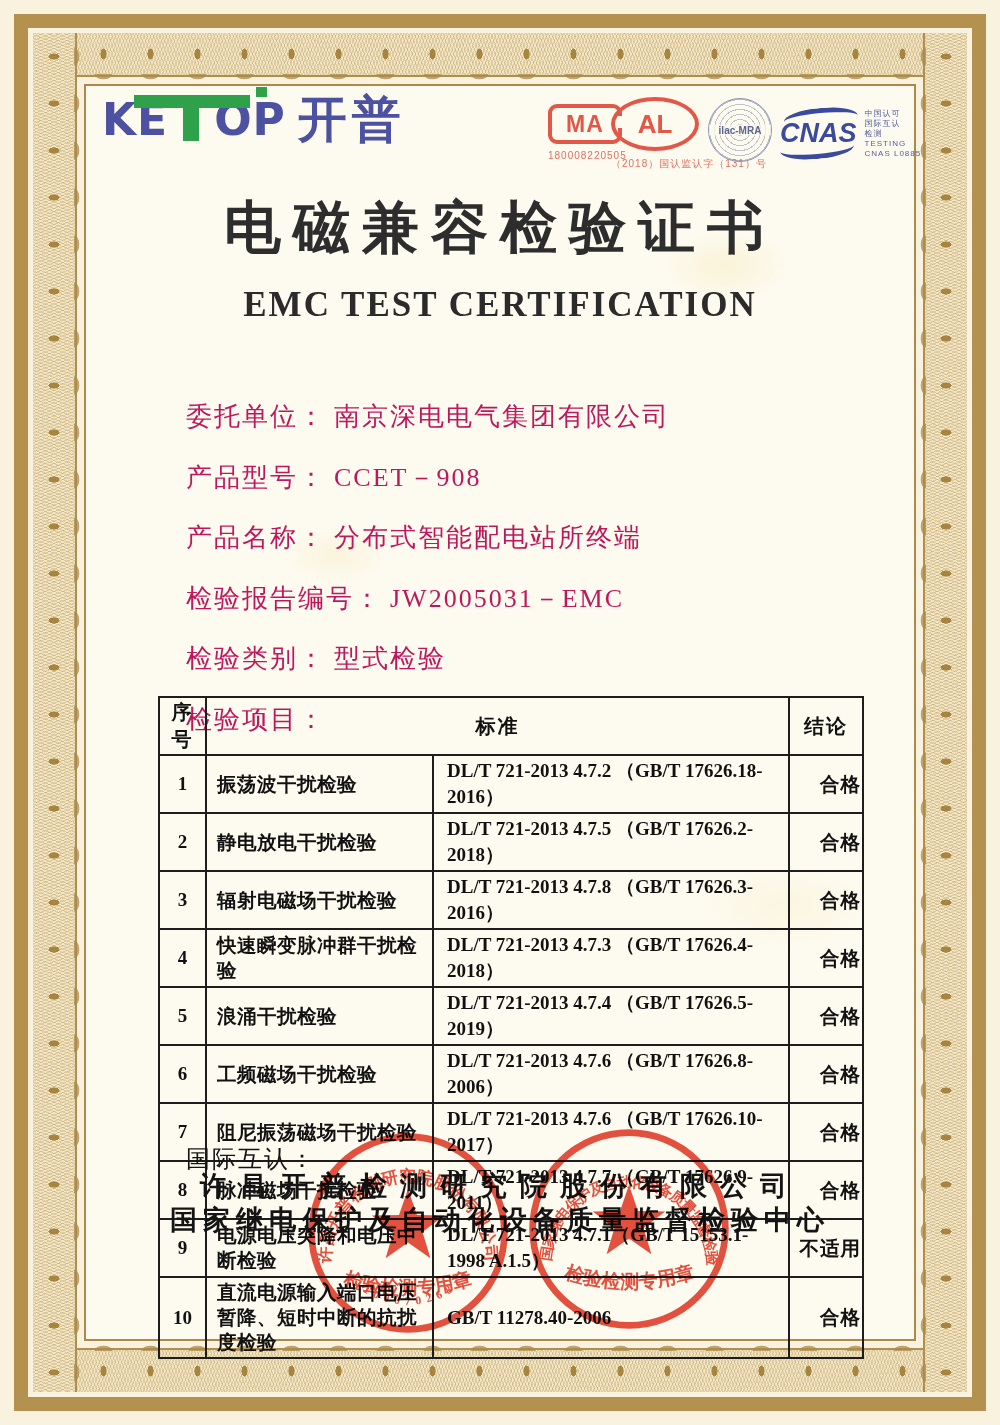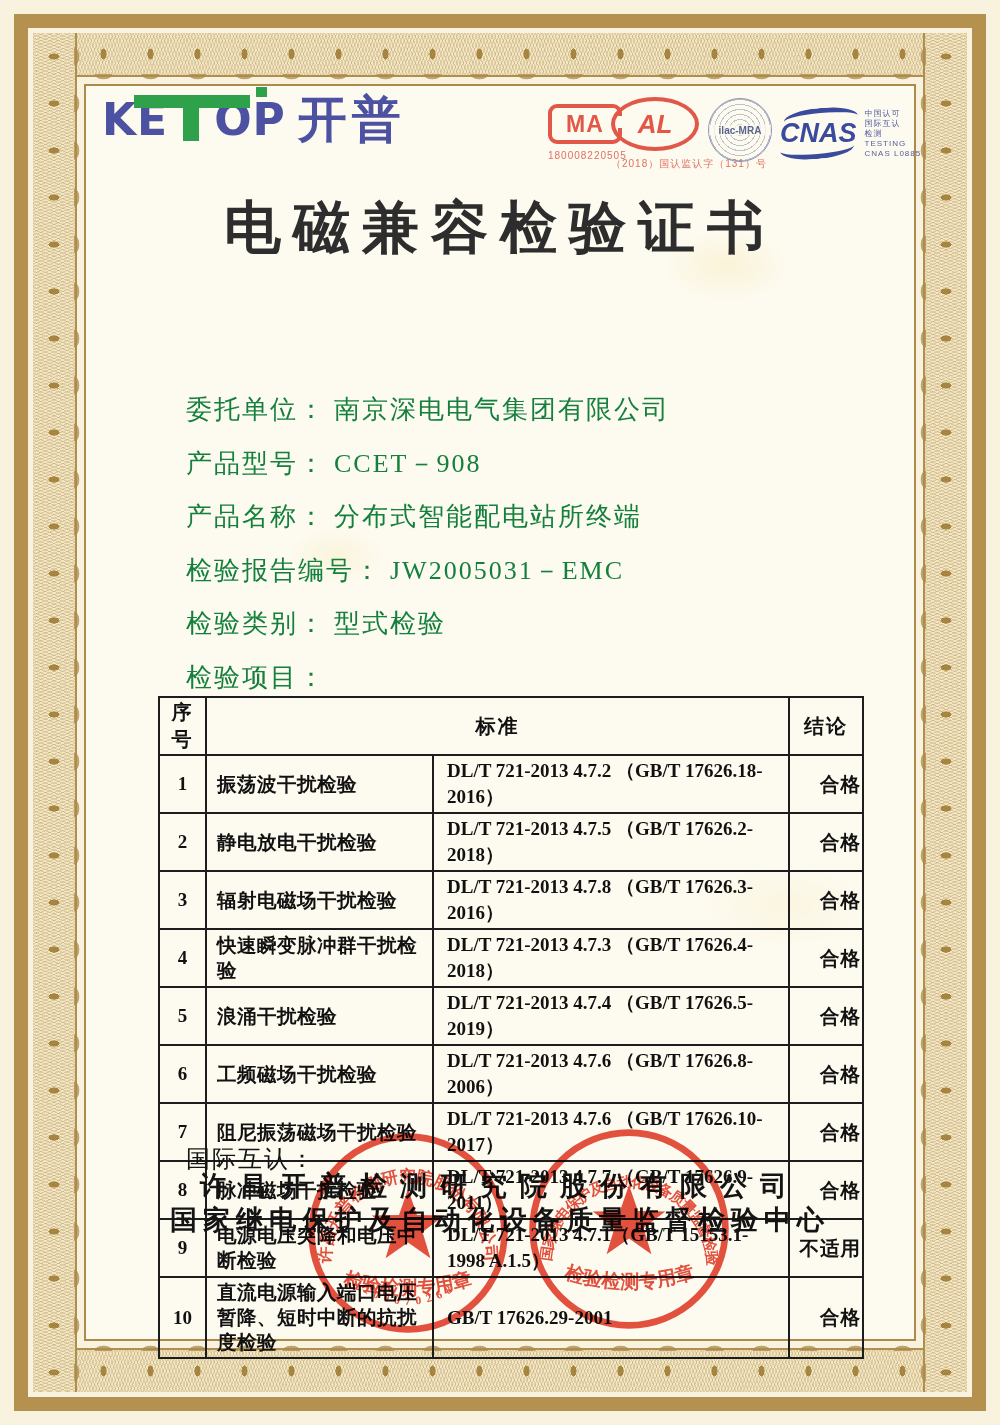--- a/index.html
+++ b/index.html
@@ -47,39 +47,39 @@
   .t-square{position:absolute;top:-5px;left:88px;width:11px;height:10px;background:#2fa14b;}
   .logo .cn{font-size:49px;line-height:56px;font-weight:900;color:#4c51a1;margin-left:12px;letter-spacing:5px;}
 
   
   .mark{position:absolute;z-index:2;text-align:center;}
   .cma-box{width:66px;height:32px;border:4px solid #e15748;border-radius:9px;display:flex;align-items:center;justify-content:center;
     color:#e15748;font-family:"Liberation Sans",sans-serif;font-weight:900;font-size:23px;letter-spacing:1px;position:relative;}
   .cma-box::after{content:'';position:absolute;right:-6px;top:8px;width:8px;height:12px;background:#fdfaef;}
   .mark-caption{margin-top:6px;color:#e0705f;font-family:"Liberation Sans",sans-serif;font-size:10px;letter-spacing:1px;white-space:nowrap;}
   .al-oval{width:80px;height:46px;border:4px solid #e15748;border-radius:50%;display:flex;align-items:center;justify-content:center;
-    color:#e15748;font-family:"Liberation Sans",sans-serif;font-weight:900;font-style:italic;font-size:26px;}
+    color:#e15748;font-family:"Liberation Sans",sans-serif;font-weight:900;font-size:26px;}
   .ilac-circle{width:62px;height:62px;border-radius:50%;border:1px solid #8a93b4;position:relative;
     background:repeating-radial-gradient(circle at 50% 50%, rgba(108,118,152,.42) 0 1px, transparent 1px 5px);}
   .ilac-label{position:absolute;top:50%;left:0;right:0;transform:translateY(-50%);background:rgba(253,250,239,.75);
     font-family:"Liberation Sans",sans-serif;font-size:10px;font-weight:700;color:#5a648f;letter-spacing:0;}
   .cnas-wrap{display:flex;align-items:center;gap:6px;}
   .cnas-logo{position:relative;padding:10px 2px;}
   .cnas-logo::before{content:'';position:absolute;top:0;left:6px;width:74px;height:16px;border-top:5px solid #3a4a9c;border-radius:50%;transform:rotate(-5deg);}
   .cnas-logo::after{content:'';position:absolute;bottom:0;left:2px;width:74px;height:16px;border-bottom:5px solid #3a4a9c;border-radius:50%;transform:rotate(-5deg);}
   .cnas-text{font-family:"Liberation Sans",sans-serif;font-weight:900;font-style:italic;font-size:27px;color:#3a4a9c;letter-spacing:0;}
   .cnas-lines{font-family:"Liberation Sans",sans-serif;font-size:8px;line-height:10px;color:#5560a0;text-align:left;letter-spacing:1px;}
 
   
   .title-zh{position:absolute;top:190px;left:0;width:100%;text-align:center;font-size:57px;font-weight:900;color:#2d2d2d;letter-spacing:12px;z-index:2;}
   .title-en{position:absolute;top:285px;left:0;width:100%;text-align:center;font-family:"Liberation Serif",serif;font-size:35px;font-weight:800;color:#2b2b2b;letter-spacing:2px;z-index:2;}
 
   
   .fields{position:absolute;left:186px;top:392px;z-index:2;}
-  .field{height:53.5px;font-size:26px;color:#15803d;letter-spacing:2px;white-space:nowrap;}
+  .field{height:53.5px;font-size:26px;color:#be185d;letter-spacing:2px;white-space:nowrap;margin-top:7px;}
   .field .val{margin-left:8px;letter-spacing:2px;}
 
   
   table.items{position:absolute;left:158px;top:696px;width:704px;border-collapse:collapse;table-layout:fixed;z-index:2;background:transparent;}
   table.items th, table.items td{border:2px solid #1d1d1d;color:#111;font-weight:700;}
   table.items th{font-size:20px;height:36px;letter-spacing:2px;}
   td.c-no{text-align:center;font-size:19px;font-family:"Liberation Serif",serif;}
   td.c-item{font-size:19.5px;padding:2px 6px 2px 10px;line-height:25px;letter-spacing:0.5px;}
   td.c-std{font-size:19px;padding:2px 4px 2px 13px;font-family:"Liberation Serif",serif;letter-spacing:0;}
   td.c-res{text-align:right;font-size:19.5px;letter-spacing:1px;}
@@ -139,20 +139,21 @@
     <div class="cnas-lines">
       <div>中国认可</div>
       <div>国际互认</div>
       <div>检测</div>
       <div>TESTING</div>
       <div>CNAS L0885</div>
     </div>
   </div>
 
   <div class="title-zh">电磁兼容检验证书</div>
+  <div class="title-en">EMC TEST CERTIFICATION</div>
 
   <div class="fields">
     <div class="field"><span>委托单位：</span><span class="val">南京深电电气集团有限公司</span></div>
     <div class="field"><span>产品型号：</span><span class="val">CCET－908</span></div>
     <div class="field"><span>产品名称：</span><span class="val">分布式智能配电站所终端</span></div>
     <div class="field"><span>检验报告编号：</span><span class="val">JW2005031－EMC</span></div>
     <div class="field"><span>检验类别：</span><span class="val">型式检验</span></div>
     <div class="field"><span>检验项目：</span><span class="val"></span></div>
   </div>
 
@@ -219,21 +220,21 @@
         </tr>
     <tr class="dbl">
           <td class="c-no">9</td>
           <td class="c-item">电源电压突降和电压中断检验</td>
           <td class="c-std">DL/T 721-2013 4.7.1（GB/T 15153.1-1998 A.1.5）</td>
           <td class="c-res">不适用</td>
         </tr>
     <tr class="dbl">
           <td class="c-no">10</td>
           <td class="c-item">直流电源输入端口电压暂降、短时中断的抗扰度检验</td>
-          <td class="c-std">GB/T 17626.29-2001</td>
+          <td class="c-std">GB/T 11278.40-2006</td>
           <td class="c-res">合格</td>
         </tr>
   </tbody>
     </table>
 
   <div class="issuer-label">国际互认：</div>
   <div class="issuer1">许昌开普检测研究院股份有限公司</div>
   <div class="issuer2">国家继电保护及自动化设备质量监督检验中心</div>
 
   <svg class="stamp" style="left:303px;top:1128px;" width="210" height="210" viewBox="0 0 220 220">

